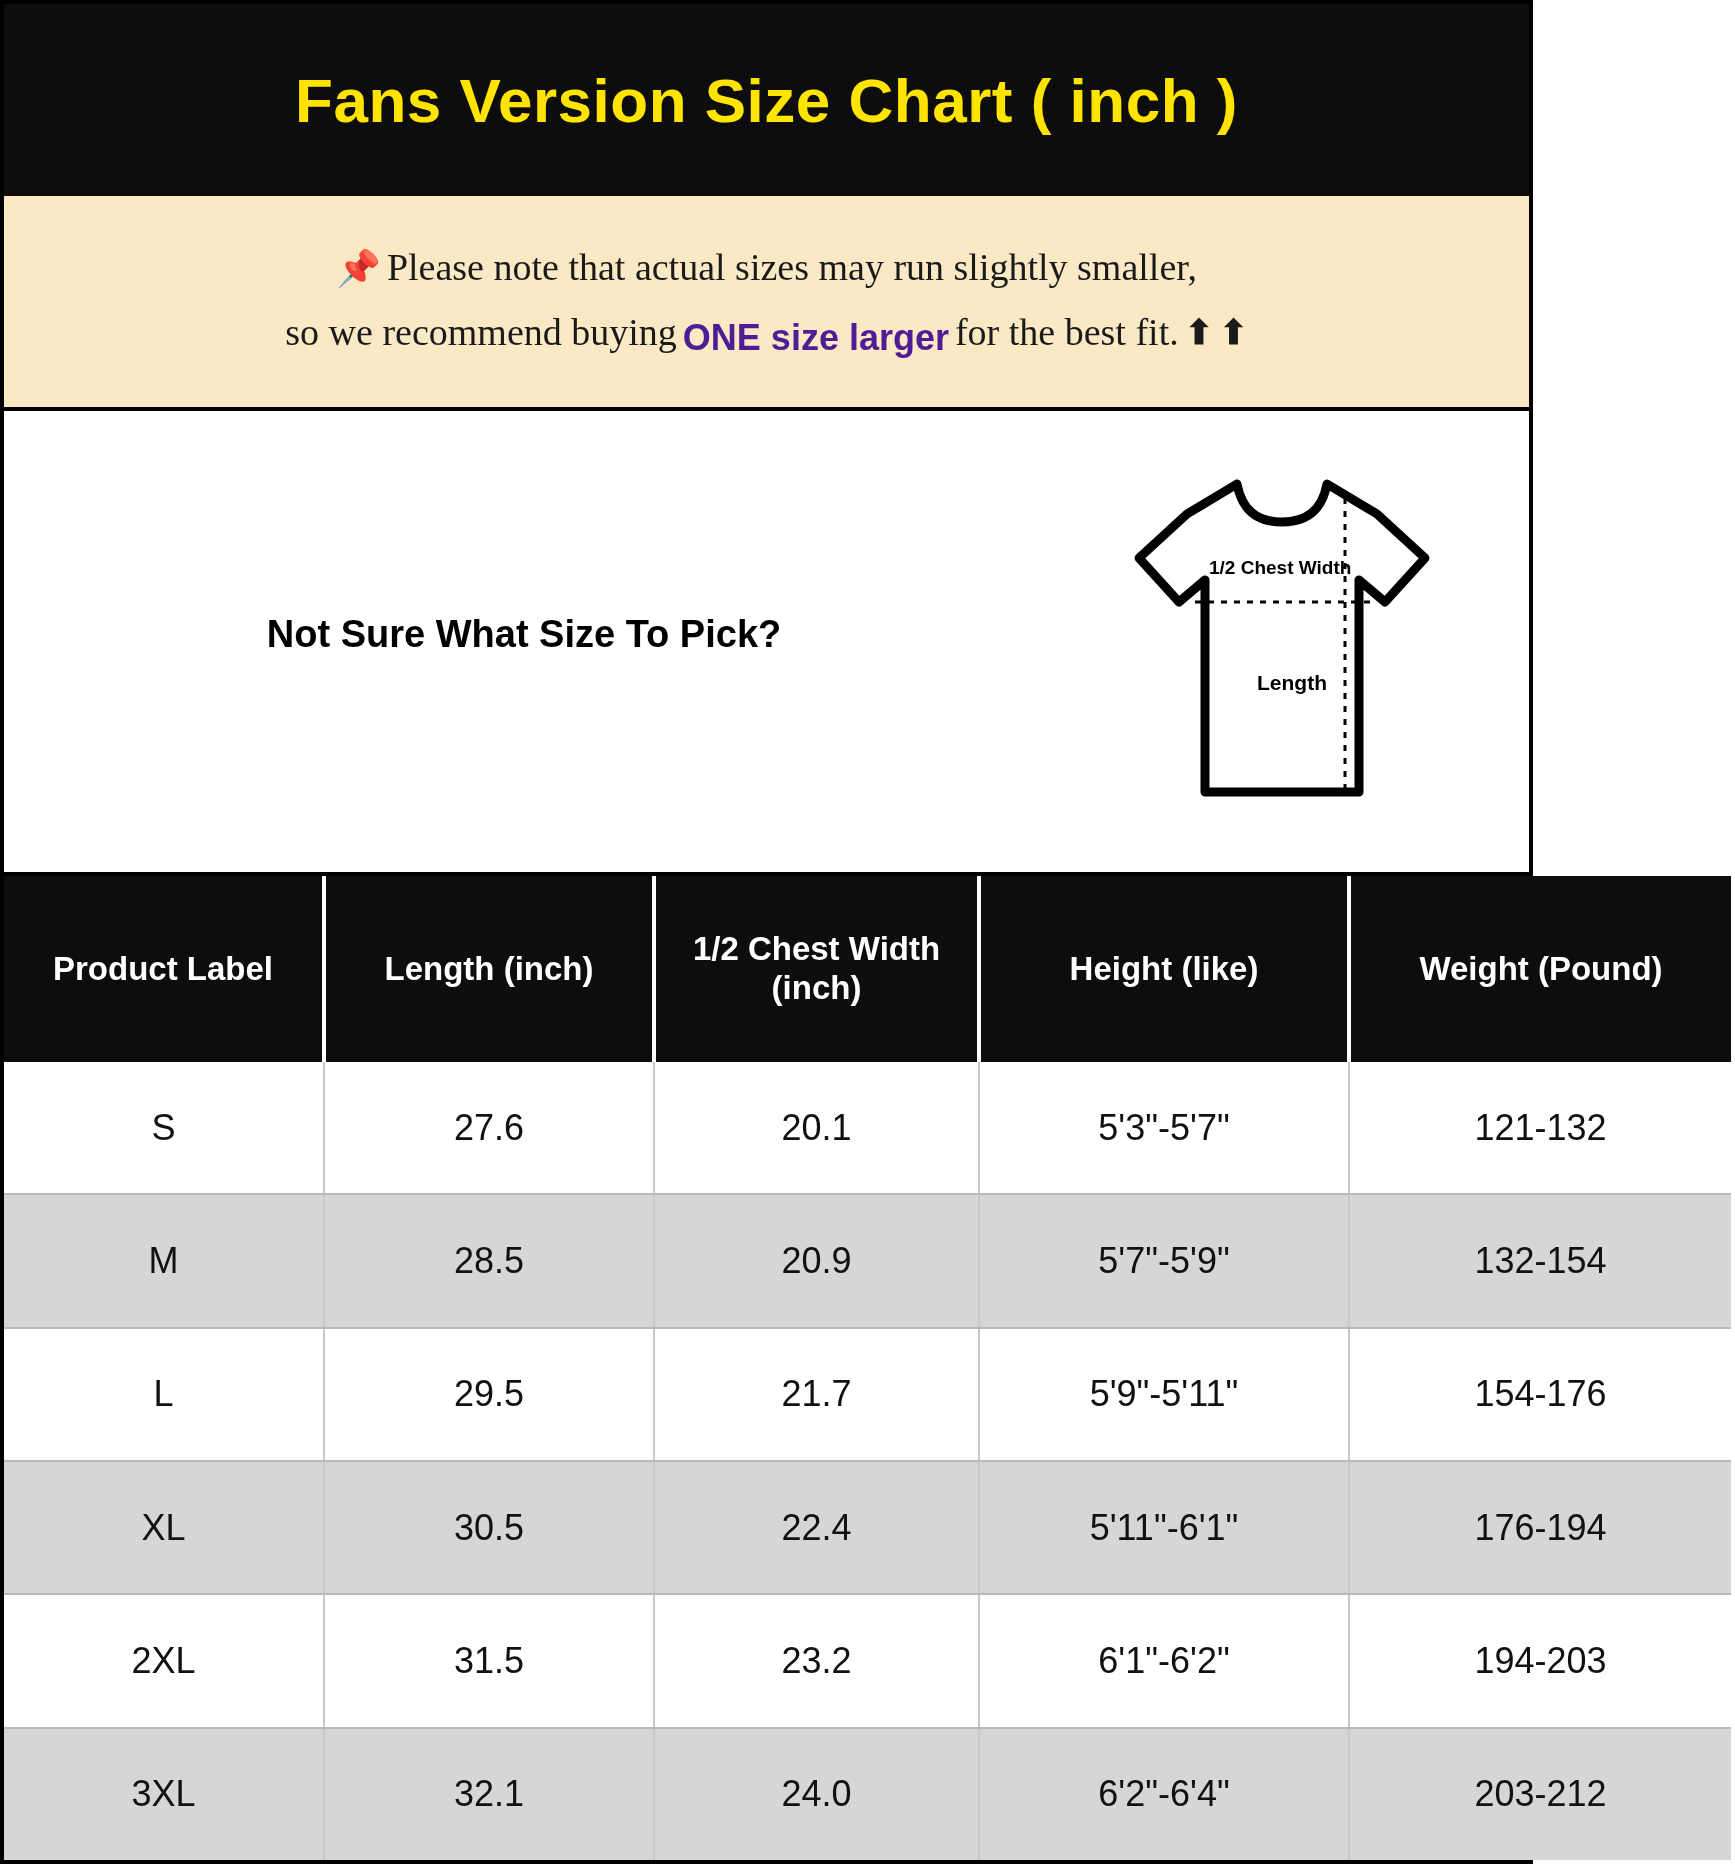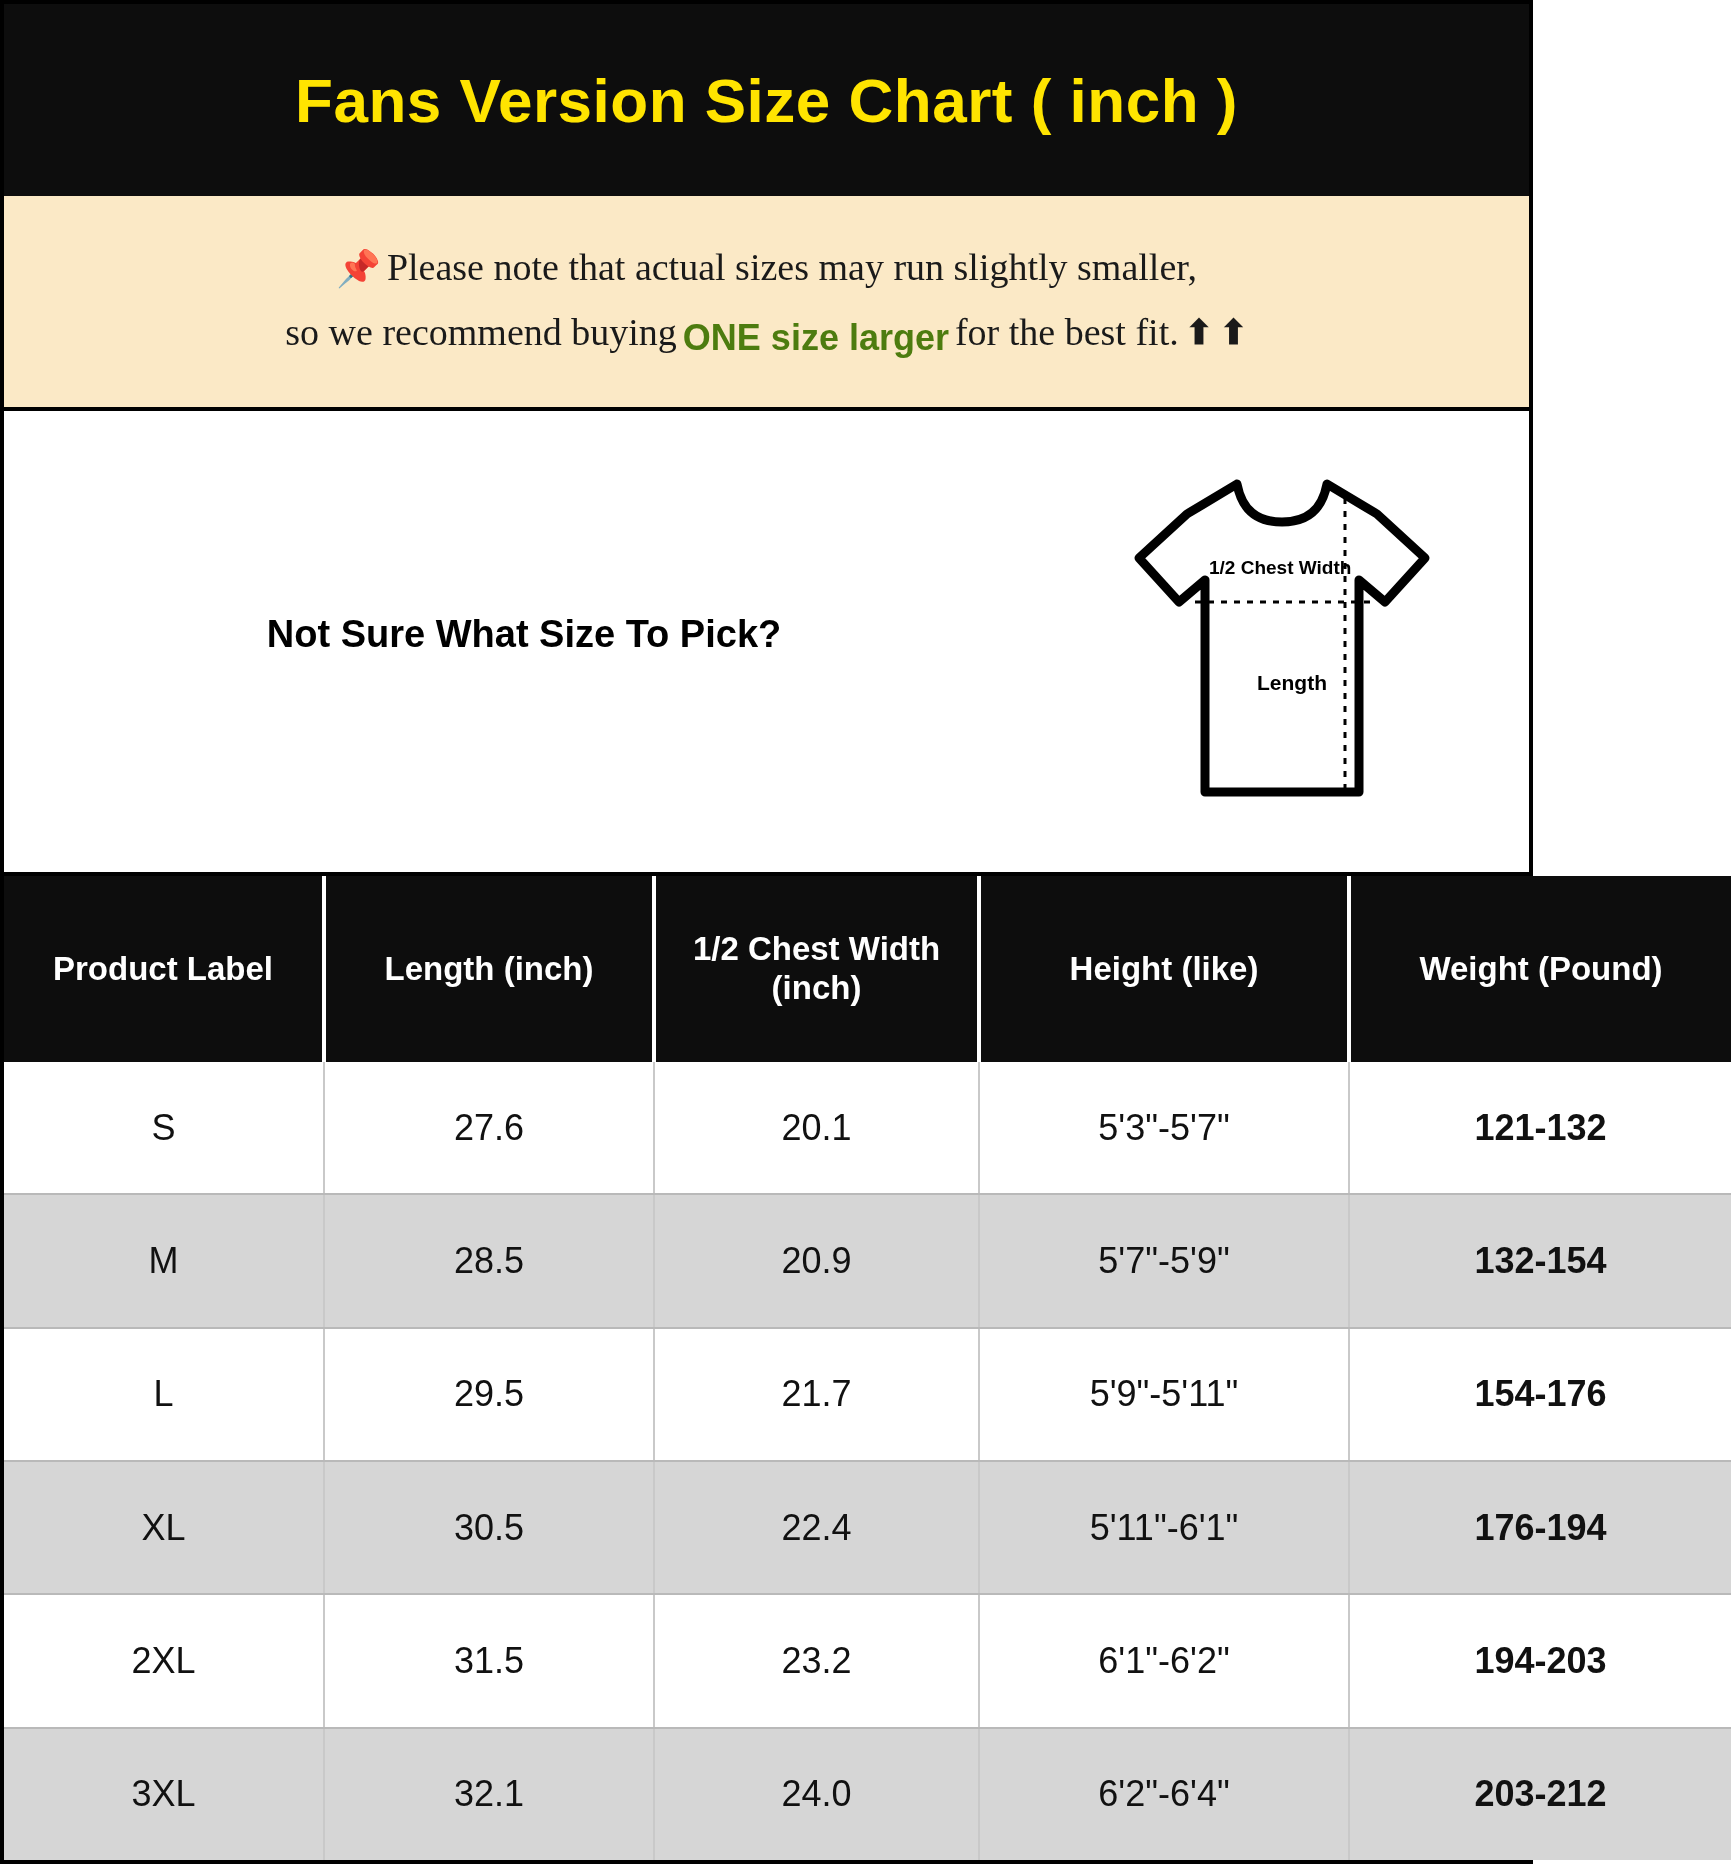--- a/index.html
+++ b/index.html
@@ -66,21 +66,21 @@
     gap: 6px;
   }
   .pin-icon {
     font-size: 36px;
     line-height: 1;
     display: inline-block;
     transform: translateY(2px);
     filter: none;
   }
   .highlight-red {
-    color: #4d7c0f;
+    color: #4c1d95;
     font-weight: bold;
     font-family: "Liberation Sans", sans-serif;
     font-size: 36px;
     margin-top: 12px;
   }
   .arrow-up {
     font-size: 34px;
     font-weight: bold;
   }
 
@@ -147,21 +147,21 @@
   table.size-table th:last-child { border-right: none; }
   table.size-table td {
     text-align: center;
     font-size: 36px;
     border-bottom: 2px solid #b9b9b9;
     border-right: 2px solid #c9c9c9;
     height: 98px;
     font-family: "Liberation Sans", sans-serif;
     color: #111111;
   }
-  table.size-table td:last-child { border-right: none; font-weight: bold; }
+  table.size-table td:last-child { border-right: none; }
   table.size-table tr.odd td { background: #ffffff; }
   table.size-table tr.even td { background: #d6d6d6; }
   table.size-table tr:last-child td { border-bottom: none; }
 
   col.c1 { width: 320px; }
   col.c2 { width: 330px; }
   col.c3 { width: 325px; }
   col.c4 { width: 370px; }
   col.c5 { width: 382px; }
 </style>

